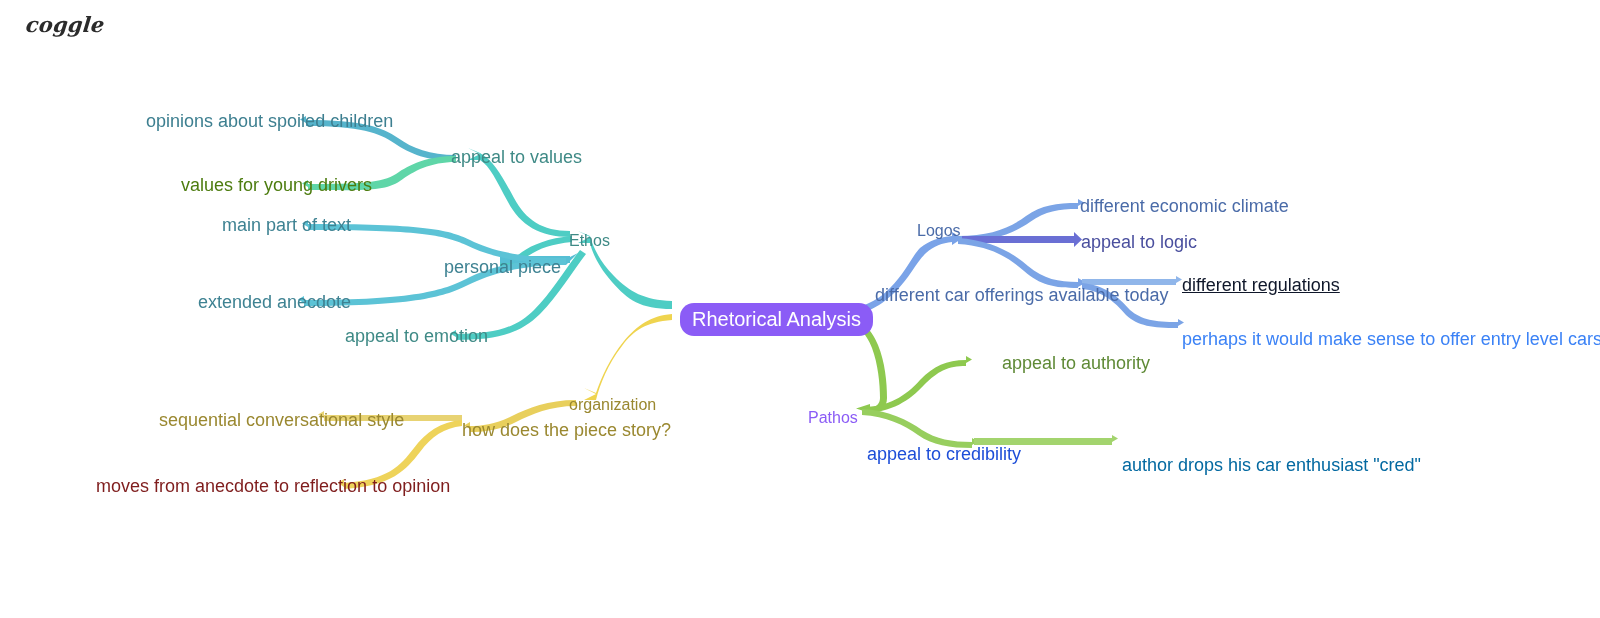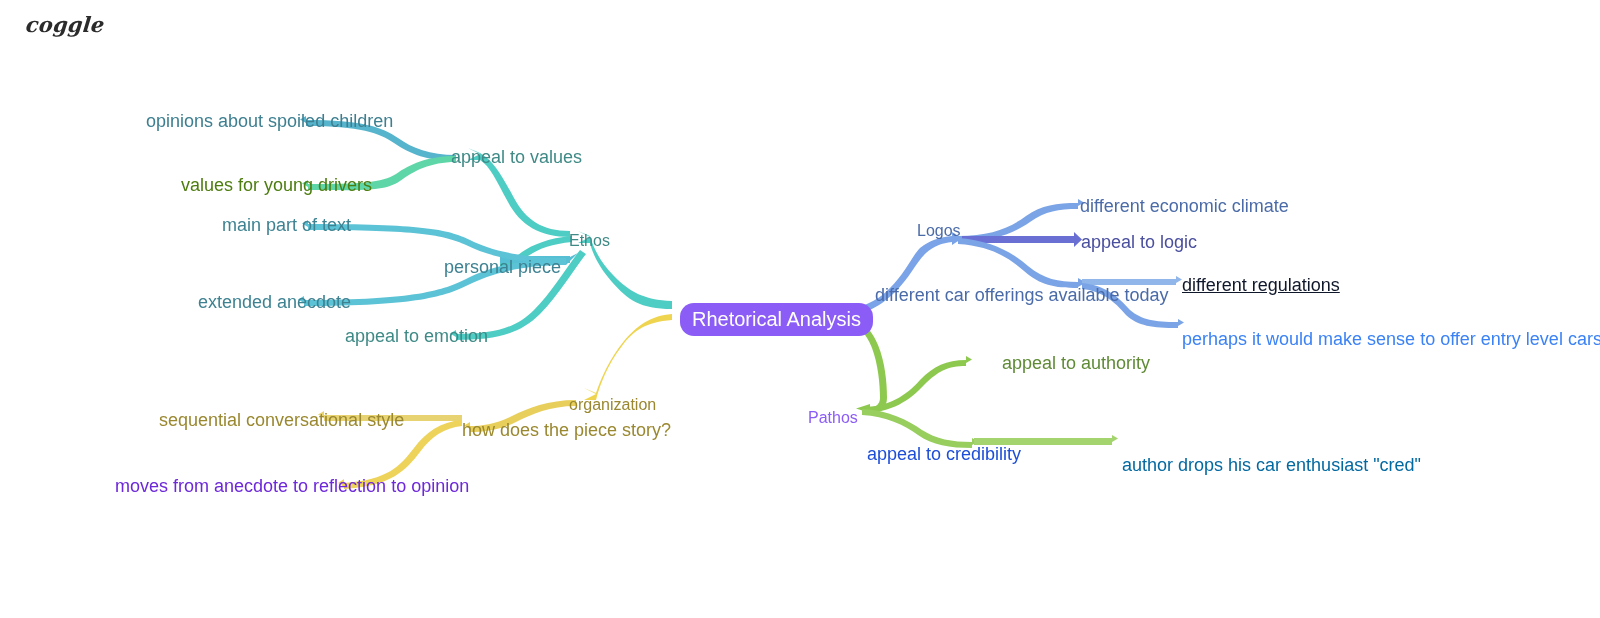--- a/index.html
+++ b/index.html
@@ -147,21 +147,21 @@
 <div class="mm-label" style="left:198px; top:293px; color:#3e8292;">extended anecdote</div>
 
 <div class="mm-label" style="left:345px; top:327px; color:#3f8a86;">appeal to emotion</div>
 
 <div class="mm-label lvl1" style="left:569px; top:397px; color:#9a8830;">organization</div>
 
 <div class="mm-label" style="left:462px; top:421px; color:#9a8830;">how does the piece story?</div>
 
 <div class="mm-label" style="left:159px; top:411px; color:#9a8830;">sequential conversational style</div>
 
-<div class="mm-label" style="left:115px; top:477px; color:#6d28d9;">moves from anecdote to reflection to opinion</div>
+<div class="mm-label" style="left:96px; top:477px; color:#7f1d1d;">moves from anecdote to reflection to opinion</div>
 
 <div class="mm-label lvl1" style="left:917px; top:223px; color:#4a6ba8;">Logos</div>
 
 <div class="mm-label" style="left:875px; top:286px; color:#4a6ba8;">different car offerings available today</div>
 
 <div class="mm-label" style="left:1080px; top:197px; color:#4a6ba8;">different economic climate</div>
 
 <div class="mm-label" style="left:1081px; top:233px; color:#4a4f9e;">appeal to logic</div>
 
 <div class="mm-label" style="left:1182px; top:276px; color:#0f172a;text-decoration:underline;">different regulations</div>

